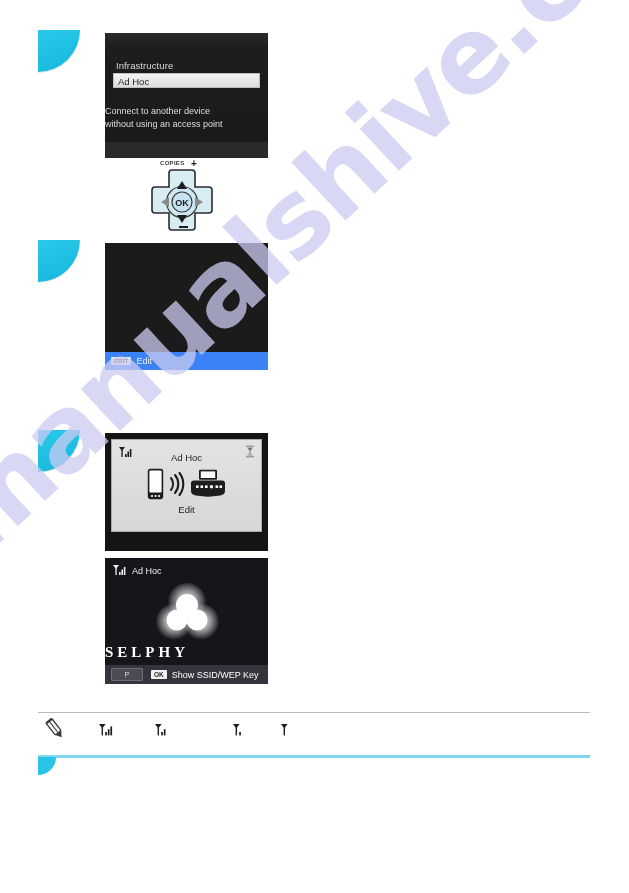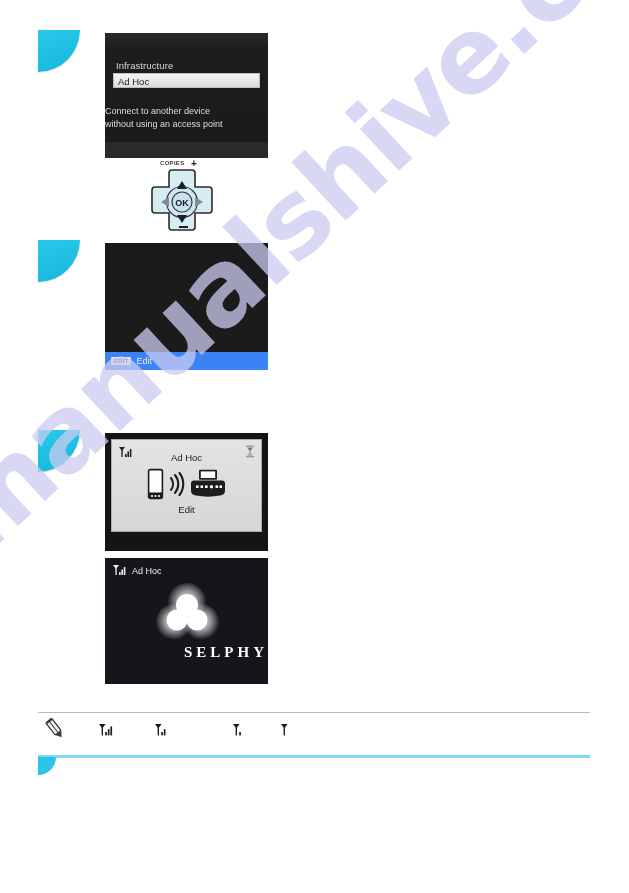--- a/index.html
+++ b/index.html
@@ -257,21 +257,21 @@
     position: absolute;
     left: 0; top: 22px;
     width: 100%;
     display: flex;
     justify-content: center;
   }
   #panel4 .p4-wordmark {
     position: absolute;
     left: 0; top: 86px;
     width: 100%;
-    text-align: right;
+    text-align: left;
     color: #ffffff;
     font-size: 15px;
     font-weight: 700;
     letter-spacing: 4px;
     font-family: "Liberation Serif", serif;
   }
   #panel4 .p4-bottombar {
     position: absolute;
     left: 0; bottom: 0;
     width: 100%; height: 19px;
@@ -459,20 +459,25 @@
         <circle cx="14" cy="9" r="18" fill="url(#glow)"></circle>
         <circle cx="0" cy="-8" r="11" fill="#ffffff"></circle>
         <circle cx="-10" cy="7" r="10.5" fill="#ffffff"></circle>
         <circle cx="10" cy="7" r="10.5" fill="#ffffff"></circle>
       </g>
     </svg>
   </div>
 
   <div class="p4-wordmark">SELPHY</div>
 
+  <div class="p4-bottombar">
+    <span class="p-btn">P</span>
+    <span class="ok-btn">OK</span>
+    <span class="p4-hint">Show SSID/WEP Key</span>
+  </div>
 </div>
 
 <div id="note-divider"></div>
 
 <div id="note-pencil">
   <svg width="26" height="26" viewBox="0 0 26 26">
     <g transform="rotate(-38 13 13)">
       <rect x="9.5" y="2.5" width="7.4" height="15.5" rx="1.2" fill="#f2f2f2" stroke="#3a3a3a" stroke-width="1.3"></rect>
       <line x1="13.2" y1="3.5" x2="13.2" y2="17.2" stroke="#3a3a3a" stroke-width="1"></line>
       <path d="M9.5 18 L13.2 23.6 L16.9 18 Z" fill="#3a3a3a"></path>

